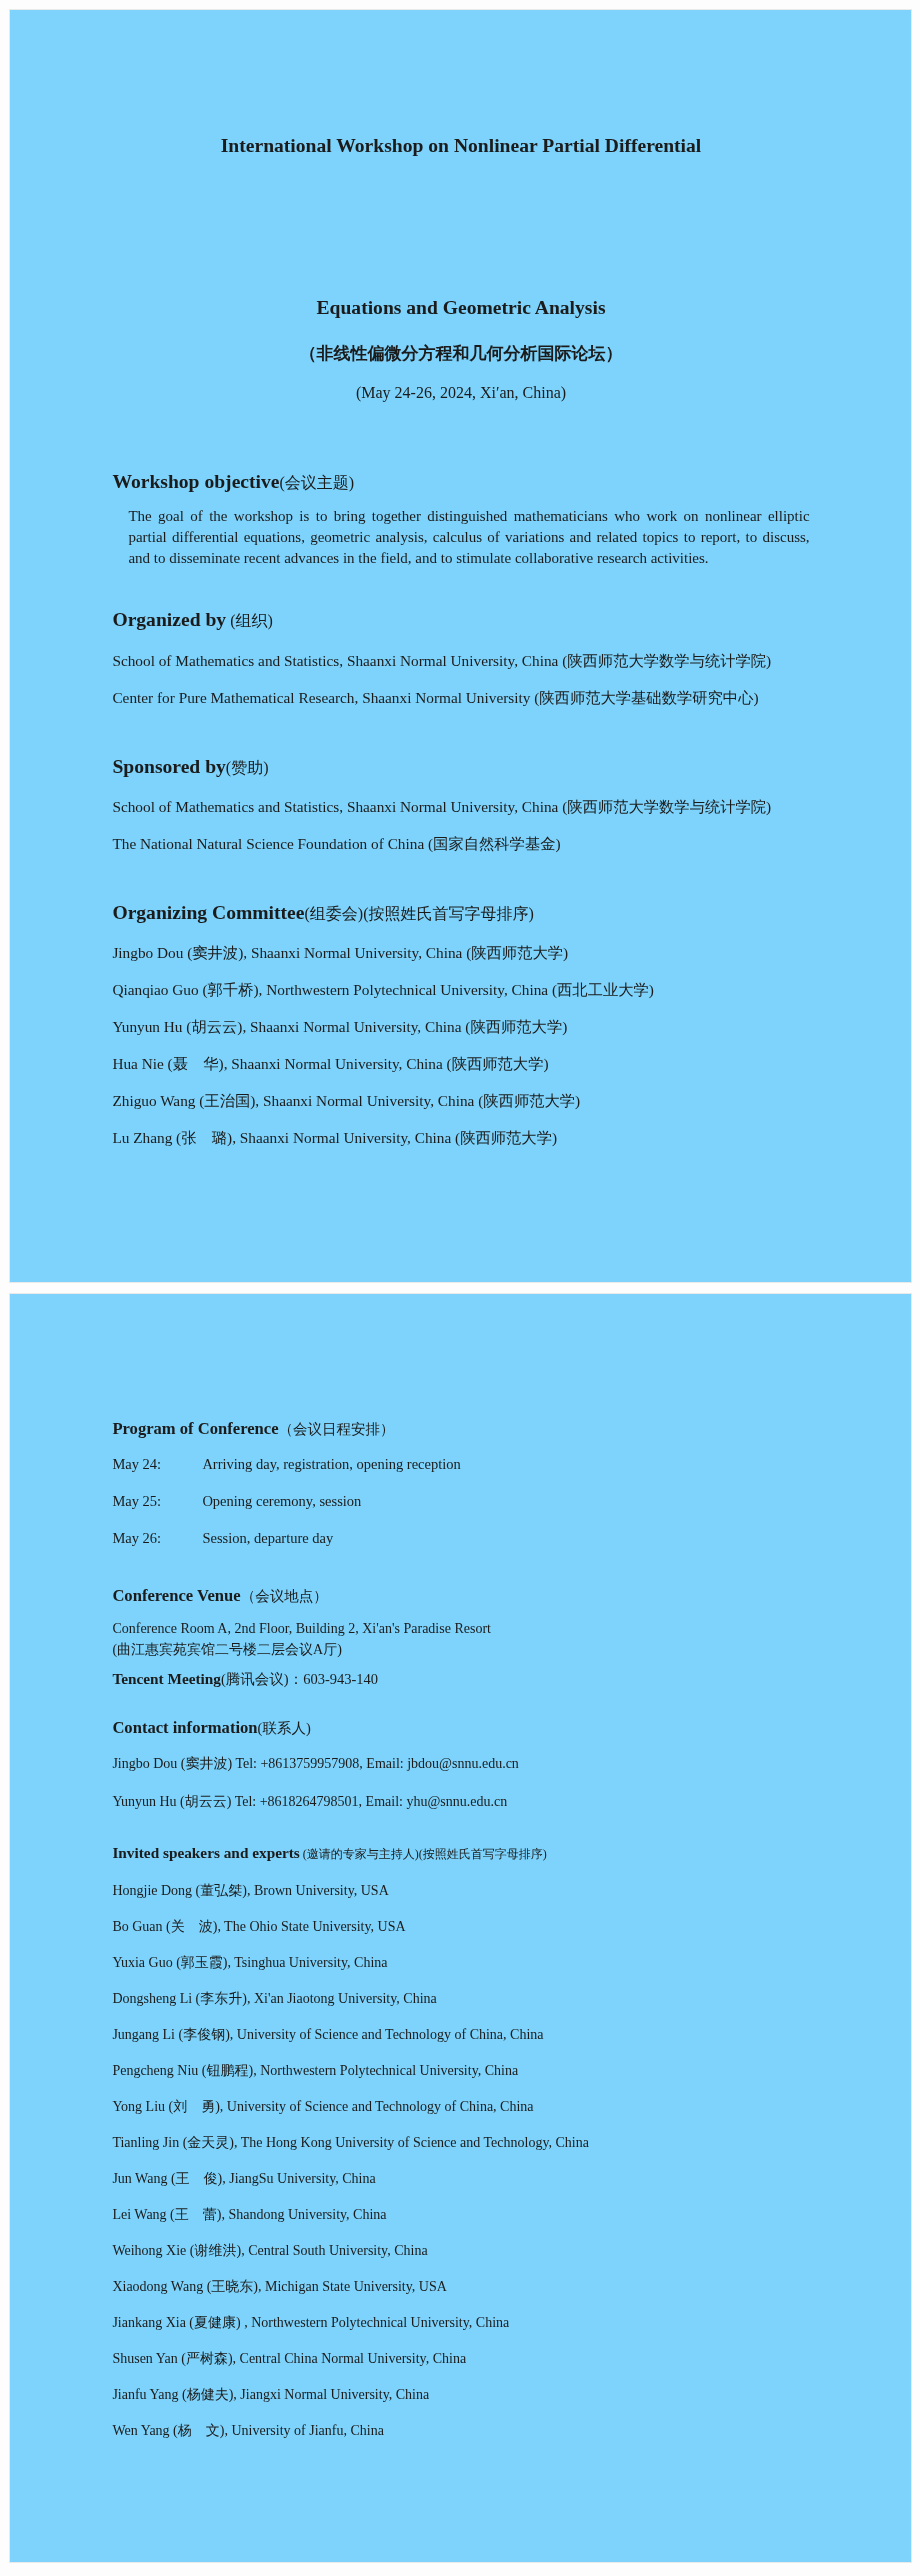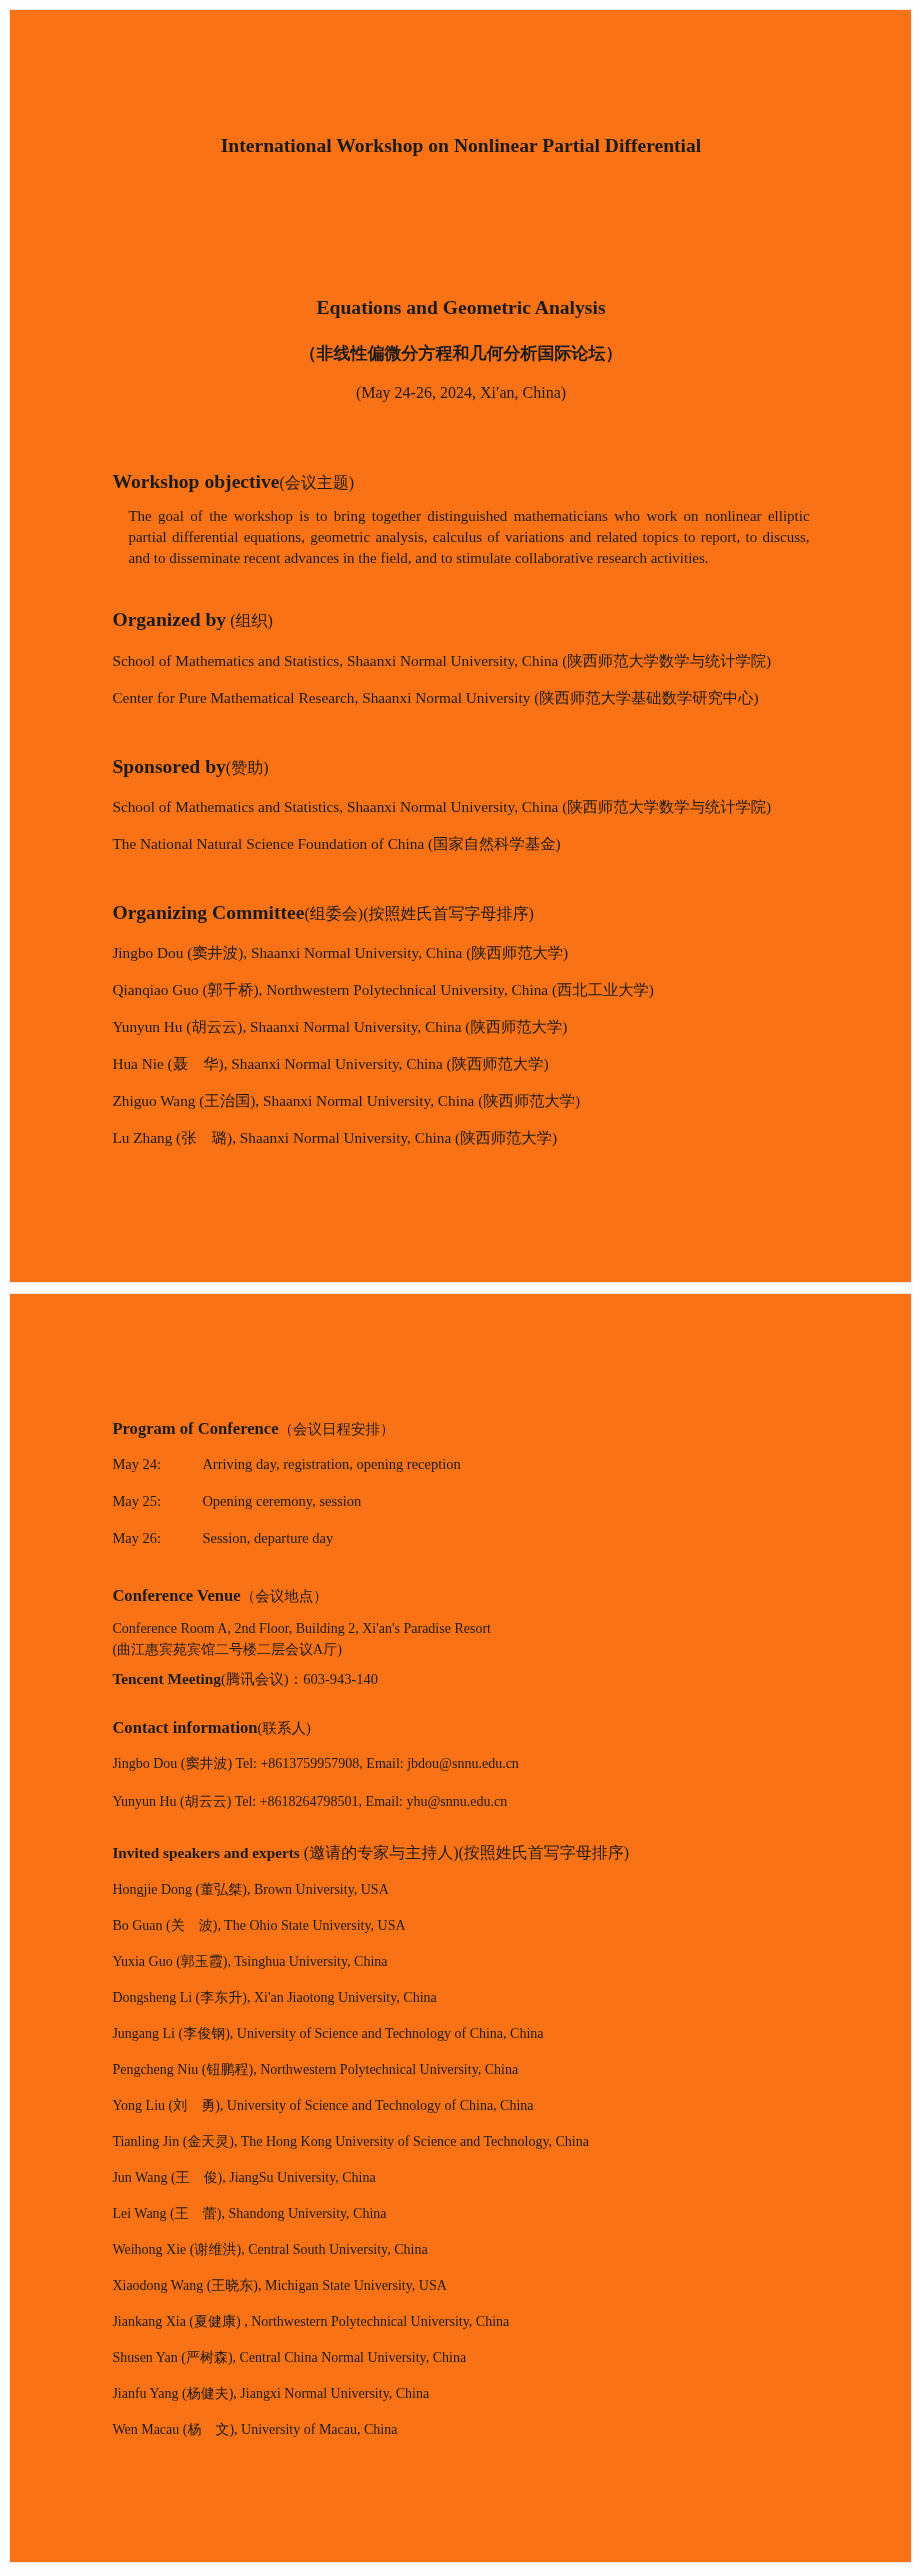--- a/index.html
+++ b/index.html
@@ -9,21 +9,21 @@
     font-family: "Liberation Serif", "DejaVu Serif", serif;
     color: #1b1b1b;
   }
   .doc-wrap {
     width: 921px;
     padding-top: 8.5px;
     box-sizing: border-box;
   }
   .page {
     margin: 0 9.4px 10.2px 9.4px;
-    background: #f97316;
+    background: #7dd3fc;
     border: 1.7px solid #e9e9e9;
     overflow: hidden;
     box-sizing: border-box;
   }
   .page-1 { height: 1274px; }
   .page-2 { height: 1270px; }
   .inner {
     padding: 0 101px 0 102px;
   }
   .page-2 .inner { padding-top: 118px; }
@@ -112,21 +112,21 @@
     font-size: 14px;
     line-height: 38px;
   }
   .sec-speakers { margin-top: 15.3px; }
   .speakers-heading {
     font-size: 15.3px;
     font-weight: 700;
     line-height: 34px;
   }
   .speakers-heading .zh {
-    font-size: 16px;
+    font-size: 12px;
     font-weight: 400;
   }
   .speaker-item {
     font-size: 14px;
     line-height: 36px;
   }
   .speaker-list { margin-top: 1.7px; }
 </style>
 </head>
 <body>
@@ -217,21 +217,21 @@
           <div class="speaker-item">Pengcheng Niu (钮鹏程), Northwestern Polytechnical University, China</div>
           <div class="speaker-item">Yong Liu (刘　勇), University of Science and Technology of China, China</div>
           <div class="speaker-item">Tianling Jin (金天灵), The Hong Kong University of Science and Technology, China</div>
           <div class="speaker-item">Jun Wang (王　俊), JiangSu University, China</div>
           <div class="speaker-item">Lei Wang (王　蕾), Shandong University, China</div>
           <div class="speaker-item">Weihong Xie (谢维洪), Central South University, China</div>
           <div class="speaker-item">Xiaodong Wang (王晓东), Michigan State University, USA</div>
           <div class="speaker-item">Jiankang Xia (夏健康) , Northwestern Polytechnical University, China</div>
           <div class="speaker-item">Shusen Yan (严树森), Central China Normal University, China</div>
           <div class="speaker-item">Jianfu Yang (杨健夫), Jiangxi Normal University, China</div>
-          <div class="speaker-item">Wen Macau (杨　文), University of Macau, China</div>
+          <div class="speaker-item">Wen Yang (杨　文), University of Jianfu, China</div>
         </div>
       </div>
 
     </div>
   </div>
 
 </div>
 
 
 </body></html>

